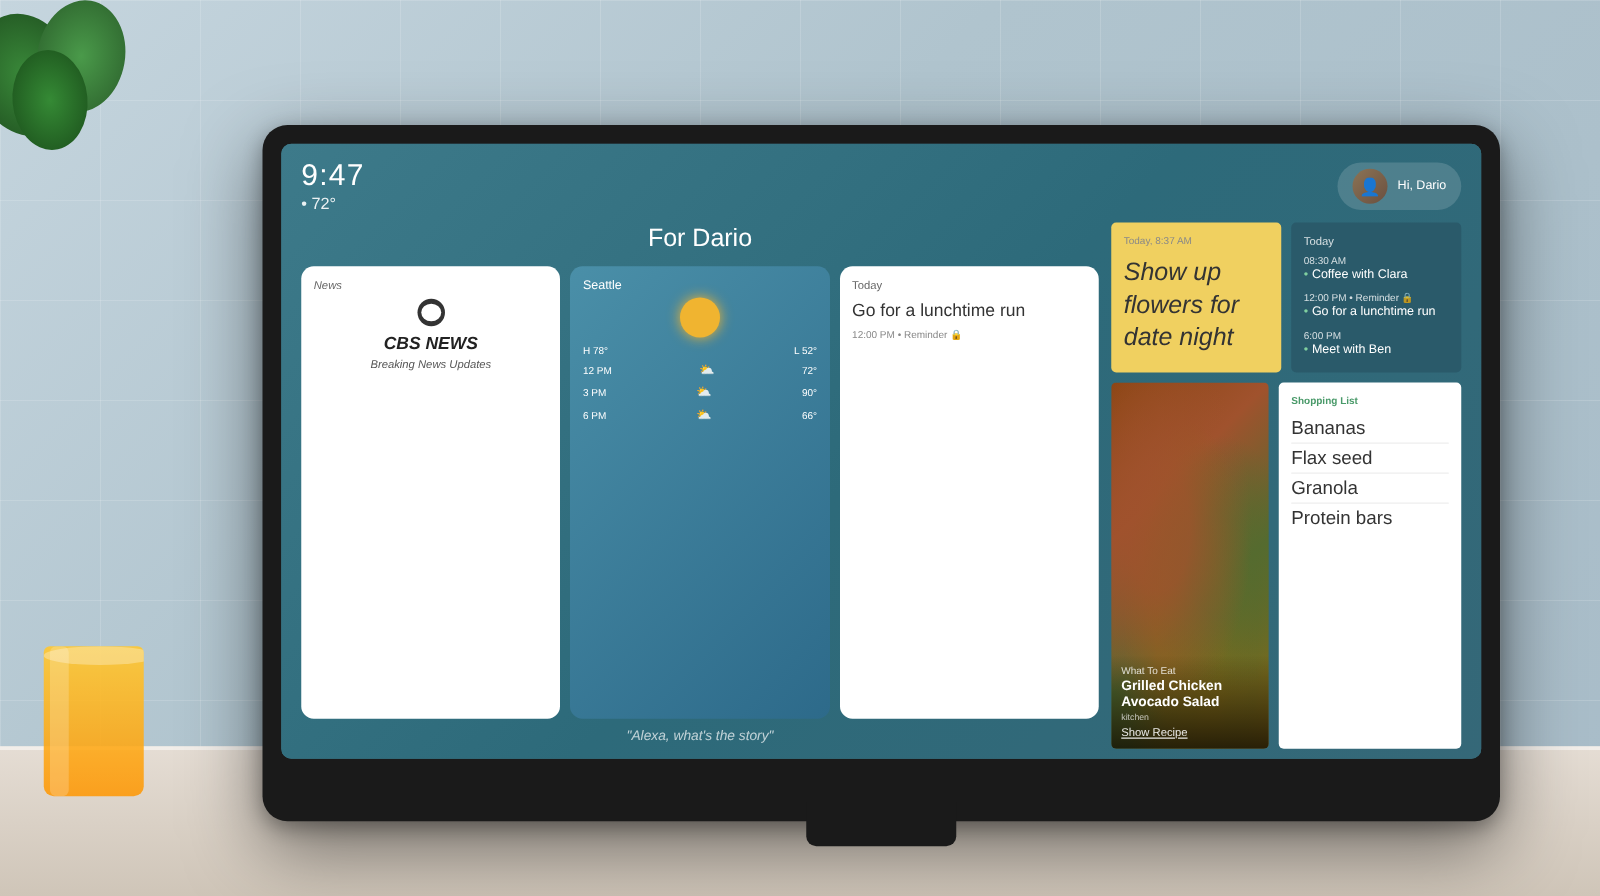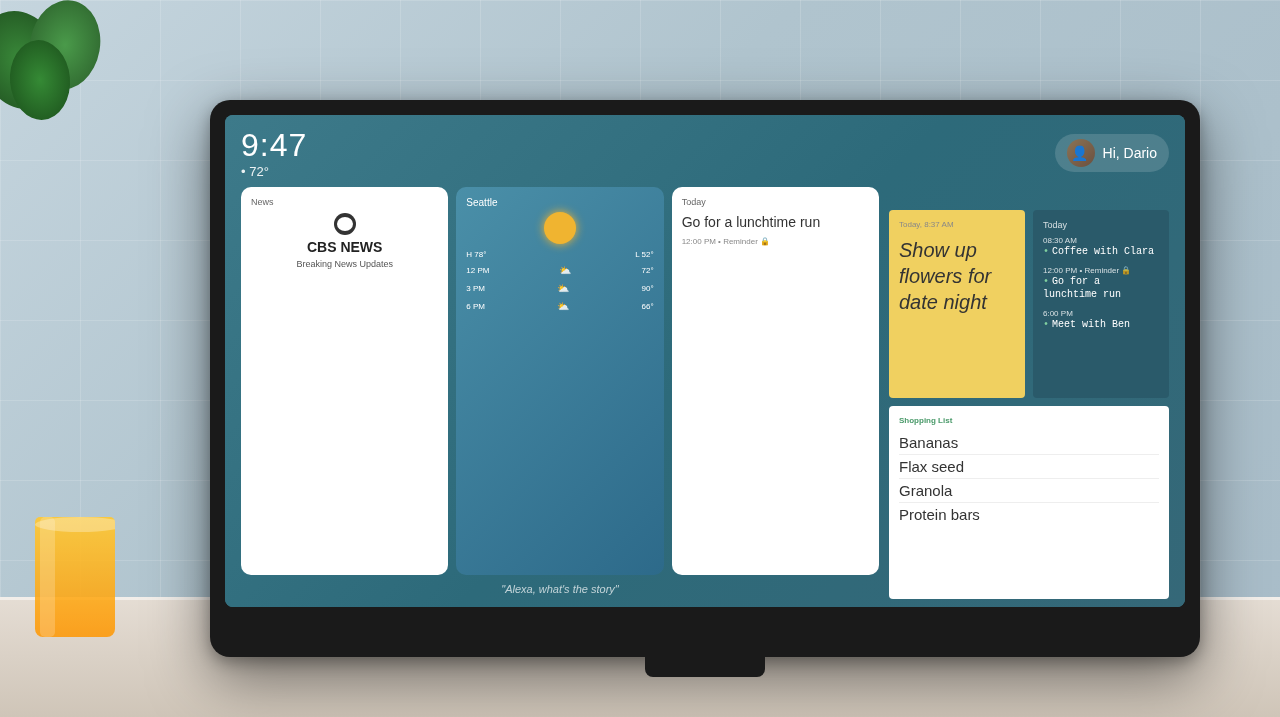--- a/index.html
+++ b/index.html
@@ -164,21 +164,21 @@
       align-items: center;
       padding: 12px 16px 8px;
       justify-content: space-between;
     }
 
     .time-weather {
       color: white;
     }
 
     .time {
-      font-size: 32px;
+      font-size: 24px;
       font-weight: 300;
       letter-spacing: 1px;
     }
 
     .weather {
       font-size: 13px;
       opacity: 0.9;
     }
 
     .weather::before {
@@ -204,21 +204,21 @@
       align-items: center;
       justify-content: center;
     }
 
     .avatar-face {
       font-size: 14px;
     }
 
     .greeting-text {
       color: white;
-      font-size: 14px;
+      font-size: 10px;
     }
 
     
     .main-content {
       flex: 1;
       display: flex;
       gap: 10px;
       padding: 0 16px 8px;
     }
 
@@ -245,20 +245,21 @@
     }
 
     
     .news-card {
       background: white;
       border-radius: 10px;
       padding: 10px;
       flex: 1;
       display: flex;
       flex-direction: column;
+      font-style: italic;
     }
 
     .card-label {
       font-size: 9px;
       color: #666;
       margin-bottom: 6px;
     }
 
     .cbs-logo {
       text-align: center;
@@ -427,21 +428,20 @@
     }
 
     .event-dot {
       color: #80d0a0;
       margin-right: 3px;
     }
 
     .event-name {
       font-size: 10px;
       line-height: 1.3;
-      font-family: Liberation Mono, monospace;
     }
 
     
     .recipe-card {
       border-radius: 4px;
       overflow: hidden;
       flex: 1;
       position: relative;
     }
 
@@ -527,22 +527,21 @@
     .right-section-inner {
       display: flex;
       flex-direction: column;
       width: 280px;
       gap: 0;
     }
 
     .top-right-row {
       display: flex;
       gap: 8px;
-      height: 188px;
-      margin-top: 23px;
+      height: 120px;
     }
 
     .bottom-right-row {
       display: flex;
       gap: 8px;
       flex: 1;
       margin-top: 8px;
     }
 
     
@@ -598,20 +597,21 @@
             <div class="avatar">
               <span class="avatar-face">👤</span>
             </div>
             <span class="greeting-text">Hi, Dario</span>
           </div>
         </div>
 
         <div class="main-content">
 
           <div class="left-section">
+            <div class="for-dario">For Dario</div>
 
             <div class="cards-row">
 
               <div class="news-card">
                 <div class="card-label">News</div>
                 <div class="cbs-logo">
                   <div class="circle-logo"></div>
                 </div>
                 <div class="cbs-news-text">CBS NEWS</div>
                 <div class="breaking-news">Breaking News Updates</div>
@@ -675,20 +675,29 @@
                 </div>
                 <div class="calendar-event">
                   <div class="event-time">6:00 PM</div>
                   <div class="event-name"><span class="event-dot">•</span>Meet with Ben</div>
                 </div>
               </div>
             </div>
 
             <div class="bottom-right-row">
 
+              <div class="recipe-card">
+                <div class="recipe-image"></div>
+                <div class="recipe-overlay">
+                  <div class="what-to-eat-label">What To Eat</div>
+                  <div class="recipe-title">Grilled Chicken Avocado Salad</div>
+                  <div class="recipe-source">kitchen</div>
+                  <div class="show-recipe-btn">Show Recipe</div>
+                </div>
+              </div>
 
               <div class="shopping-card">
                 <div class="shopping-label">Shopping List</div>
                 <div class="shopping-item">Bananas</div>
                 <div class="shopping-item">Flax seed</div>
                 <div class="shopping-item">Granola</div>
                 <div class="shopping-item">Protein bars</div>
               </div>
 
             </div>

